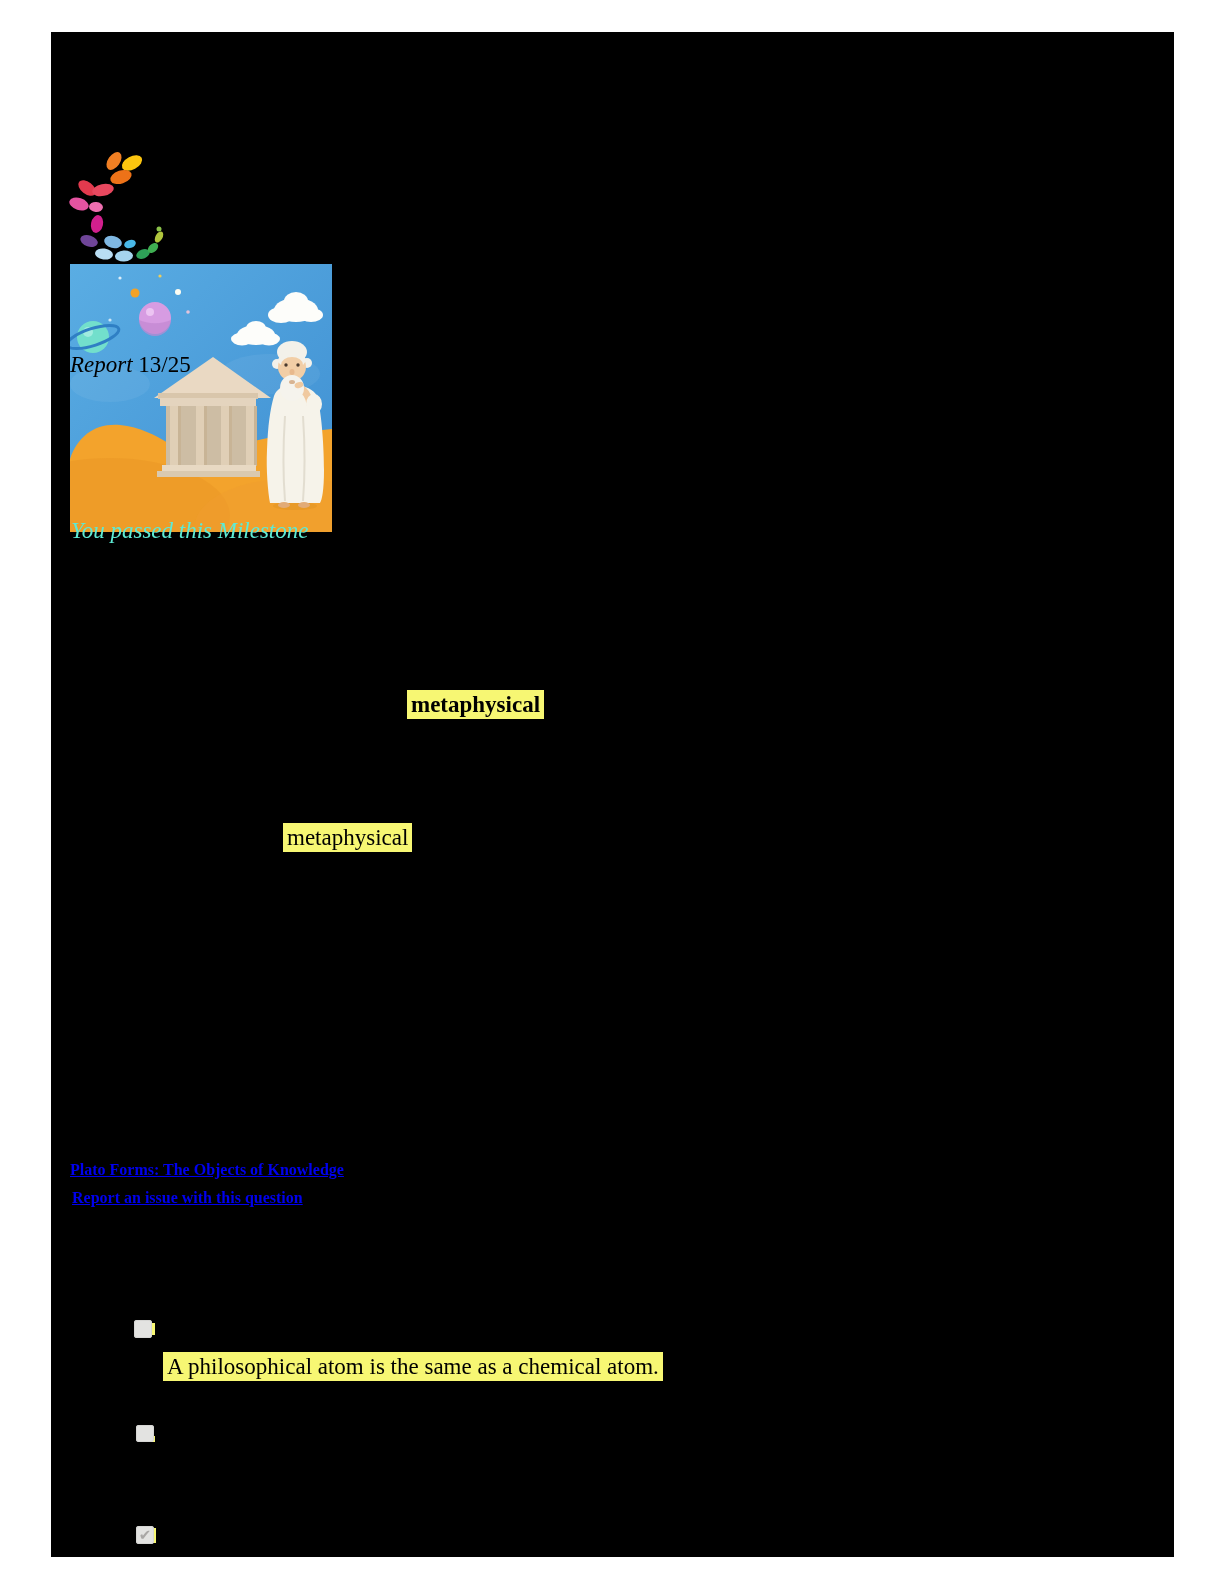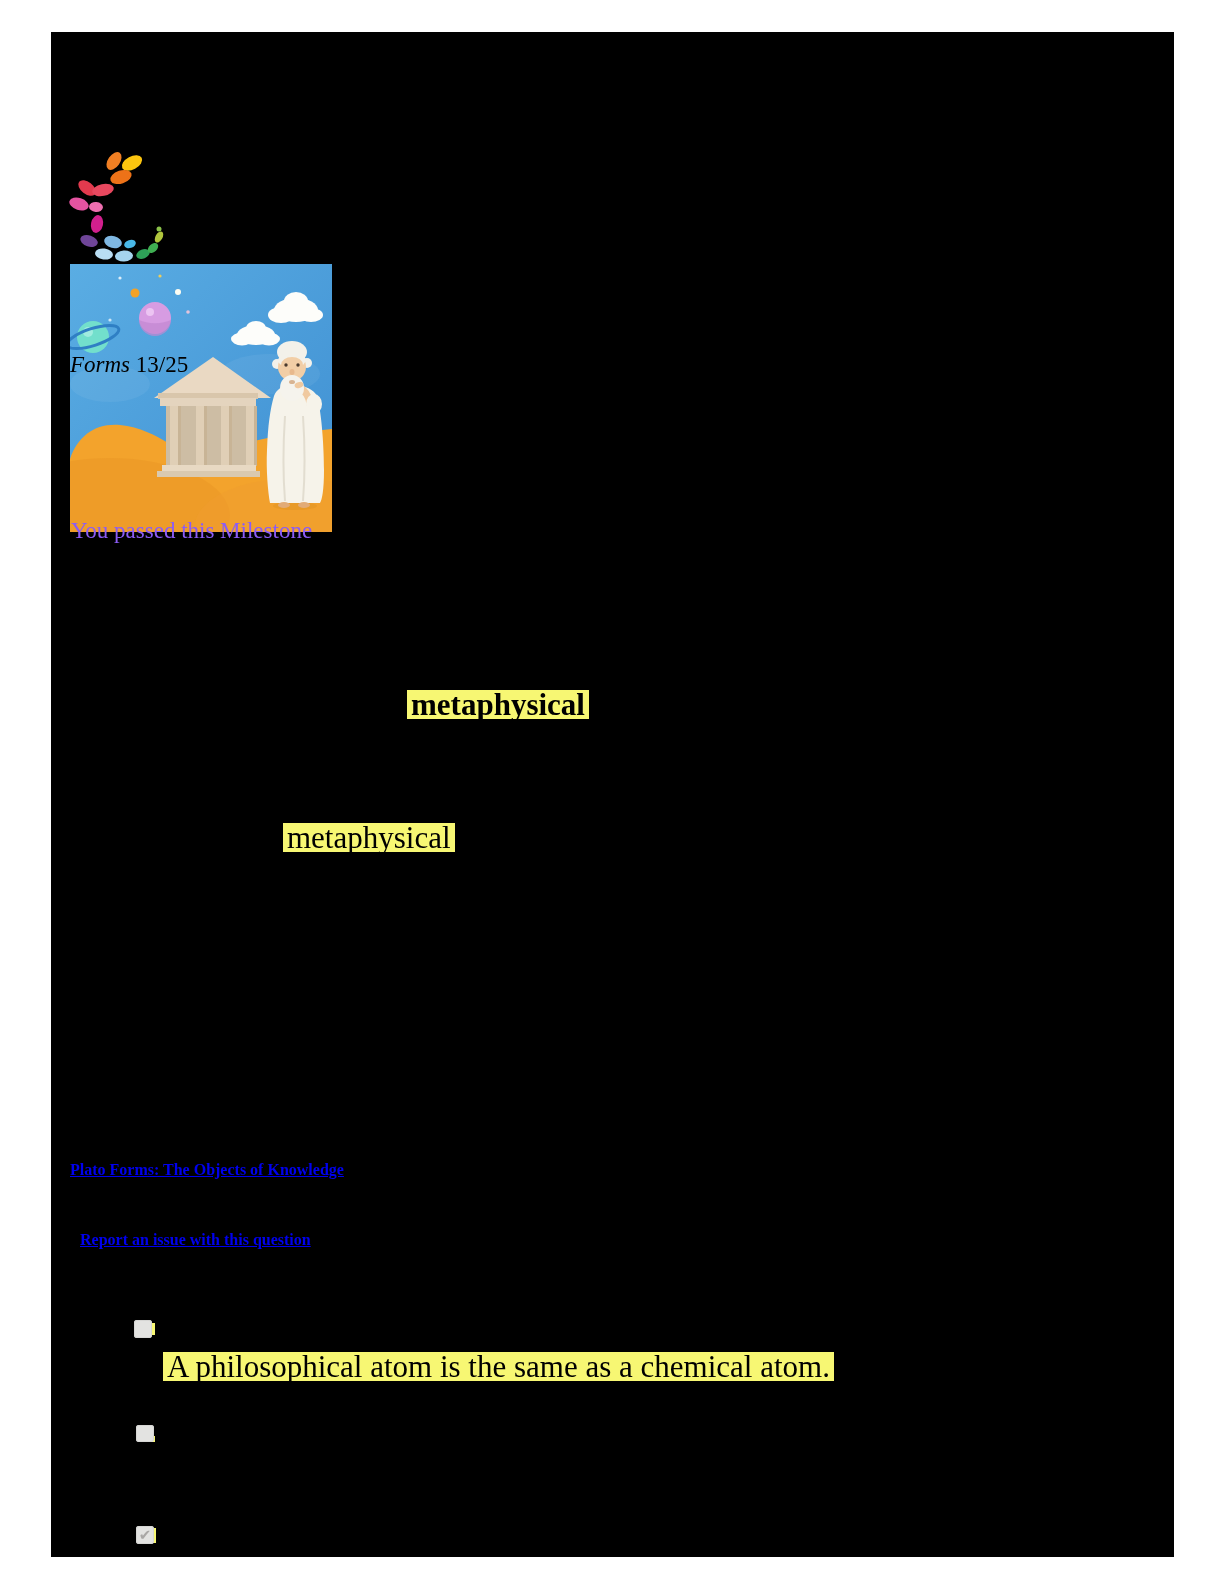--- a/index.html
+++ b/index.html
@@ -13,35 +13,35 @@
     background:var(--page-bg,#000);
   }
   .abs{position:absolute;}
   .logo{left:17px;top:115px;width:100px;height:116px;}
   .illustration{left:19px;top:232px;width:262px;height:268px;z-index:1;}
   .score-line{
     left:19px;top:320px;z-index:3;color:#000;font-size:23px;line-height:26px;white-space:nowrap;
   }
   .score-label{font-style:italic;}
   .pass-message{
-    left:20px;top:486px;z-index:3;color:#8b5cf6;font-size:23px;line-height:26px;white-space:nowrap;
+    left:20px;top:486px;z-index:3;color:#5eead4;font-size:23px;line-height:26px;white-space:nowrap;font-style:italic;
   }
   .hl{
-    background:var(--highlight,#f7f773);color:#000;font-size:31px;line-height:25px;
+    background:var(--highlight,#f7f773);color:#000;font-size:23px;line-height:25px;
     padding:2px 4px;white-space:nowrap;display:inline-block;
   }
   .term-bold{left:356px;top:658px;font-weight:bold;}
   .term-regular{left:232px;top:791px;}
   .answer-line{left:76px;top:1320px;margin-left:36px;}
   a.doclink{
     color:var(--link,#0000ee);font-size:16px;line-height:28px;white-space:nowrap;
     text-decoration:underline;font-weight:600;
   }
   .link1{left:19px;top:1124px;}
-  .link2{left:29px;top:1152px;margin-top:42px;}
+  .link2{left:21px;top:1152px;}
   .checkbox{
     width:18px;height:18px;background:var(--checkbox-bg,#e3e3e1);
     border-radius:3px;box-shadow:inset 0 0 0 1px #d6d6d4;z-index:2;
     display:flex;align-items:center;justify-content:center;
   }
   .cb1{left:83px;top:1288px;}
   .cb2{left:85px;top:1393px;height:17px;}
   .cb3{left:85px;top:1494px;}
   .checkmark{
     color:var(--checkbox-check,#a9a7a5);font-size:15px;line-height:15px;
@@ -172,21 +172,21 @@
       <circle cx="216" cy="101" r="1.7" fill="#4a3a2e"></circle>
       <circle cx="228" cy="101" r="1.7" fill="#4a3a2e"></circle>
       <ellipse cx="222" cy="108" rx="2.5" ry="3" fill="#e8b98d"></ellipse>
       <ellipse cx="229" cy="121" rx="4.5" ry="3" fill="#f0c9a0" transform="rotate(-20 229 121)"></ellipse>
       <ellipse cx="214" cy="241" rx="6" ry="3" fill="#e2ab77"></ellipse>
       <ellipse cx="234" cy="241" rx="6" ry="3" fill="#e2ab77"></ellipse>
     </g>
   </svg>
 
   <div class="abs score-line">
-    <span class="score-label">Forms</span>
+    <span class="score-label">Report</span>
     <span>13/25</span>
   </div>
 
   <div class="abs pass-message">You passed this Milestone</div>
 
   <span class="abs hl term-bold">metaphysical</span>
   <span class="abs hl term-regular">metaphysical</span>
 
   <a href="#" class="abs doclink link1">Plato Forms: The Objects of Knowledge</a>
   <a href="#" class="abs doclink link2">Report an issue with this question</a>

